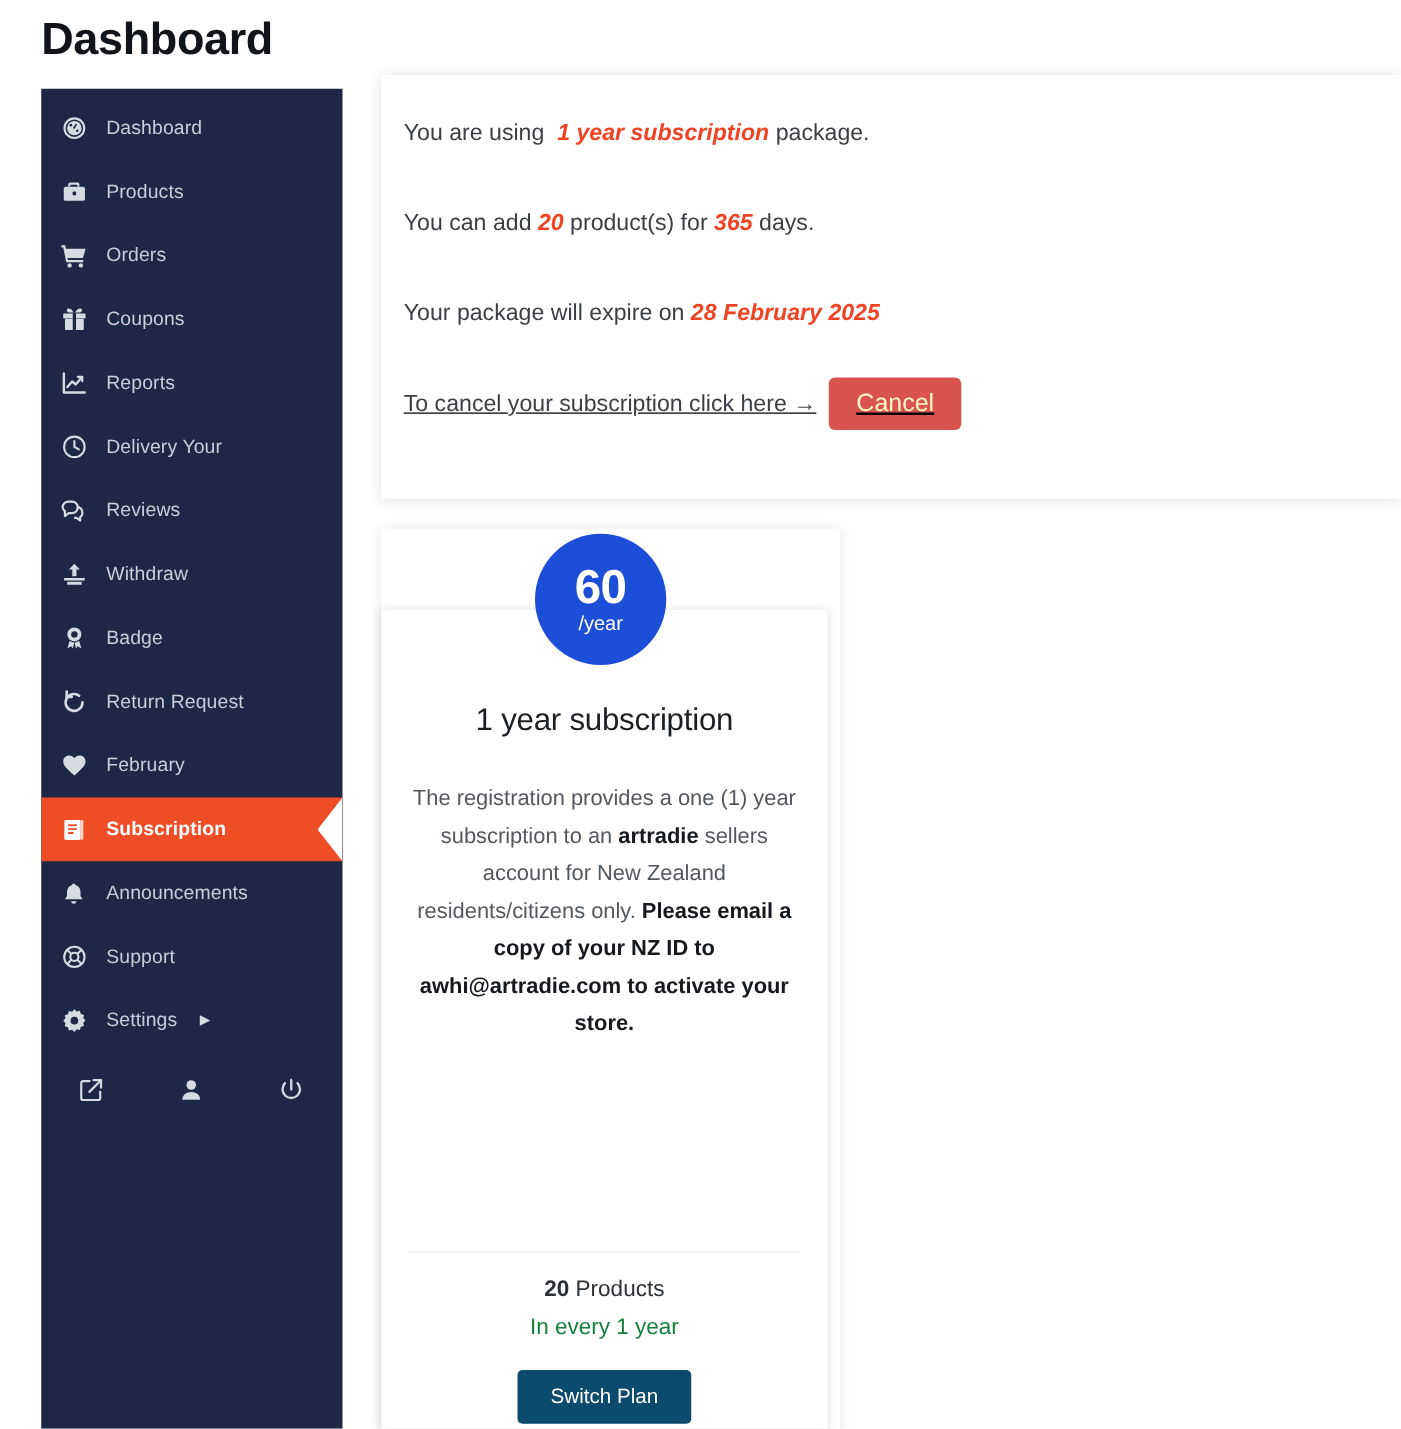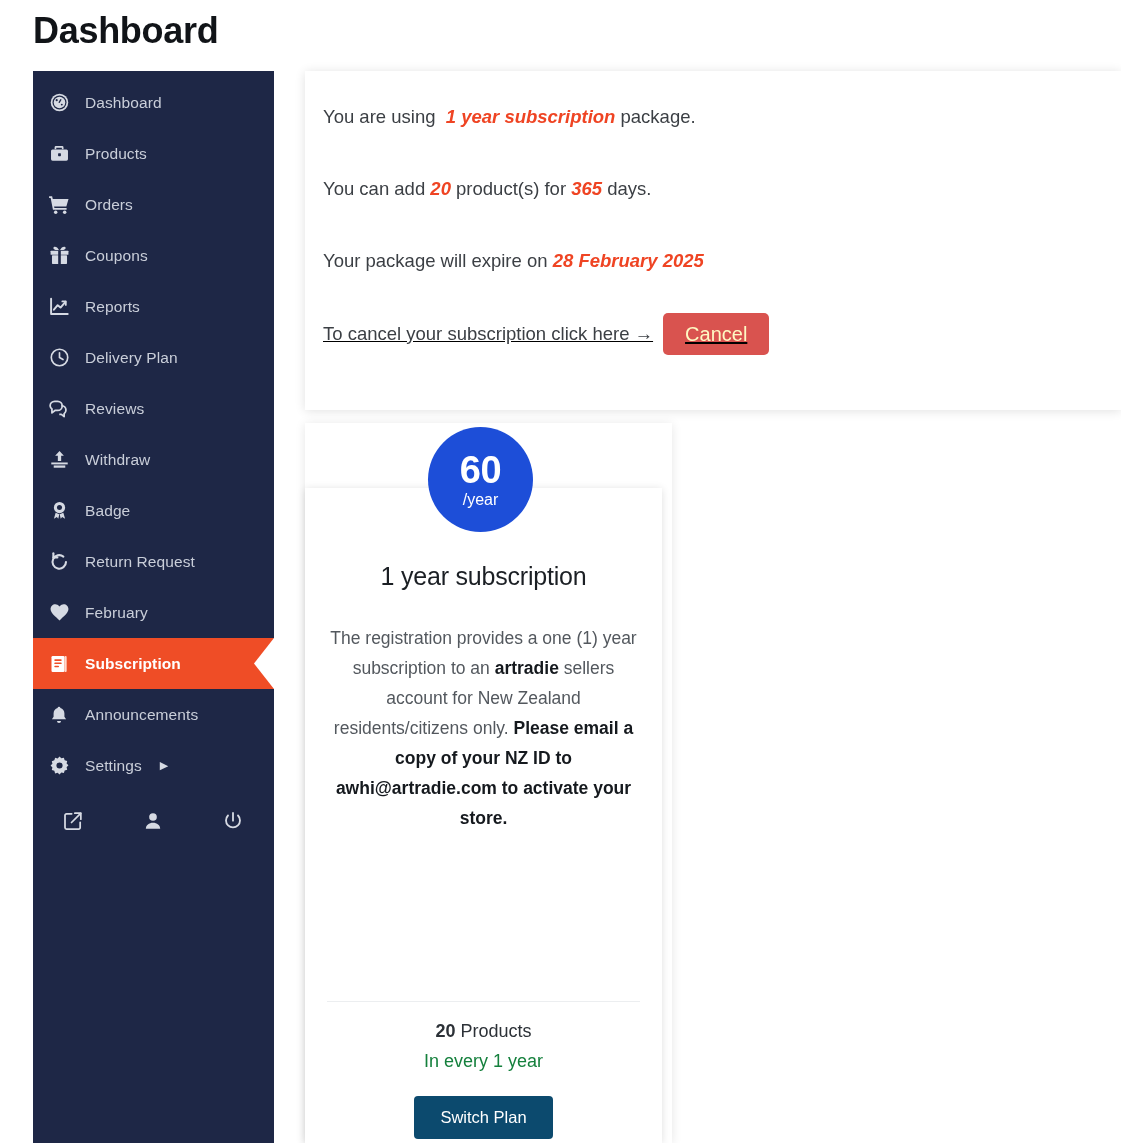--- a/index.html
+++ b/index.html
@@ -110,21 +110,21 @@
     align-items: center;
     justify-content: center;
     color: #d6dae3;
     cursor: pointer;
   }
 
   
   .info-panel {
     position: absolute;
     left: 305px;
-    top: 71px;
+    top: 60px;
     width: 816px;
     height: 339px;
     background: #ffffff;
     box-shadow: 0 1px 10px rgba(0,0,0,0.12);
     padding: 30px 0 0 18px;
   }
 
   .info-line {
     font-size: 18.5px;
     color: #3b3f44;
@@ -341,21 +341,21 @@
         <span class="nav-label">Reports</span>
       </li>
 
       <li class="nav-item">
         <span class="nav-icon">
           <svg width="21" height="21" viewBox="0 0 24 24" fill="none" stroke="currentColor" stroke-width="1.9">
               <circle cx="12" cy="12" r="9.4"></circle>
               <path d="M12 6.6V12l4 2.3" stroke-linecap="round"></path>
             </svg>
         </span>
-        <span class="nav-label">Delivery Plan</span>
+        <span class="nav-label">Delivery Your</span>
       </li>
 
       <li class="nav-item">
         <span class="nav-icon">
           <svg width="22" height="22" viewBox="0 0 24 24" fill="none" stroke="currentColor" stroke-width="1.9" stroke-linejoin="round">
               <path d="M2.3 8.6a5 5 0 0 1 5-5h3.2a5 5 0 0 1 0 10H7.6l-3.3 2.6V12a5 5 0 0 1-2-3.4z"></path>
               <path d="M14.6 8.2a5 5 0 0 1 5 5 5 5 0 0 1-2 4v3l-3.1-2.4h-2.2"></path>
             </svg>
         </span>
         <span class="nav-label">Reviews</span>
@@ -420,20 +420,30 @@
       <li class="nav-item">
         <span class="nav-icon">
           <svg width="20" height="20" viewBox="0 0 24 24" fill="currentColor">
               <path d="M12 2.2a1.7 1.7 0 0 1 1.7 1.5c2.9.8 4.8 3.4 4.8 6.5v4l2 3H3.5l2-3v-4c0-3.1 1.9-5.7 4.8-6.5A1.7 1.7 0 0 1 12 2.2z"></path>
               <path d="M9.6 19.2h4.8a2.4 2.4 0 0 1-4.8 0z"></path>
             </svg>
         </span>
         <span class="nav-label">Announcements</span>
       </li>
 
+      <li class="nav-item">
+        <span class="nav-icon">
+          <svg width="21" height="21" viewBox="0 0 24 24" fill="none" stroke="currentColor" stroke-width="1.9">
+              <circle cx="12" cy="12" r="9.3"></circle>
+              <circle cx="12" cy="12" r="3.7"></circle>
+              <path d="M5.4 5.4l3.9 3.9M14.7 14.7l3.9 3.9M18.6 5.4l-3.9 3.9M9.3 14.7l-3.9 3.9"></path>
+            </svg>
+        </span>
+        <span class="nav-label">Support</span>
+      </li>
 
       <li class="nav-item">
         <span class="nav-icon">
           <svg width="21" height="21" viewBox="0 0 24 24" fill="currentColor">
               <path d="M12 1.6l2.1 2.1 2.9-.7.9 2.9 2.9.9-.7 2.9 2.1 2.1-2.1 2.1.7 2.9-2.9.9-.9 2.9-2.9-.7L12 22.4l-2.1-2.1-2.9.7-.9-2.9-2.9-.9.7-2.9L1.8 12l2.1-2.1-.7-2.9 2.9-.9.9-2.9 2.9.7z"></path>
               <circle cx="12" cy="12" r="3.5" fill="#1e2746"></circle>
             </svg>
         </span>
         <span class="nav-label">Settings</span>
         <span class="nav-caret">▶</span>

